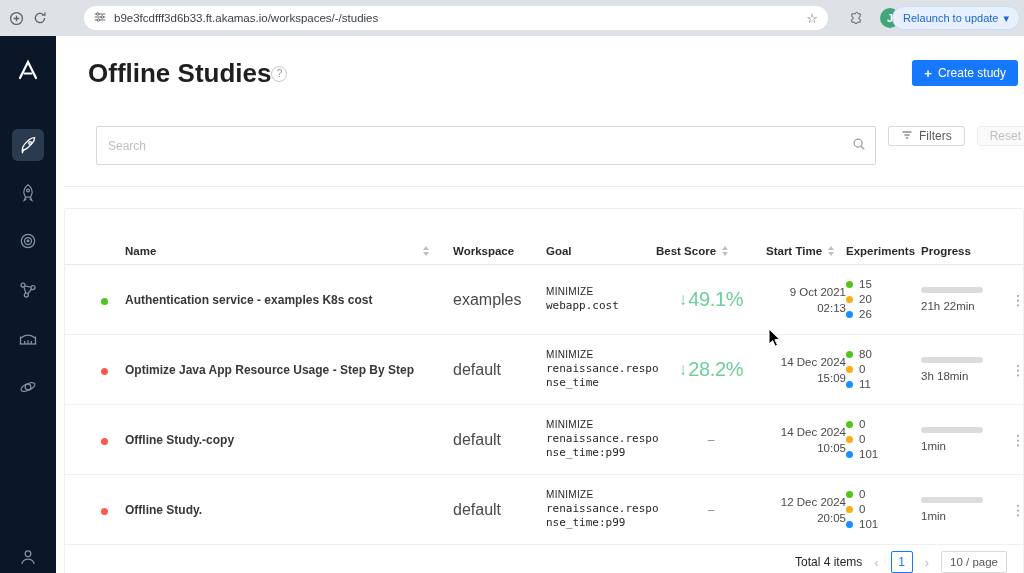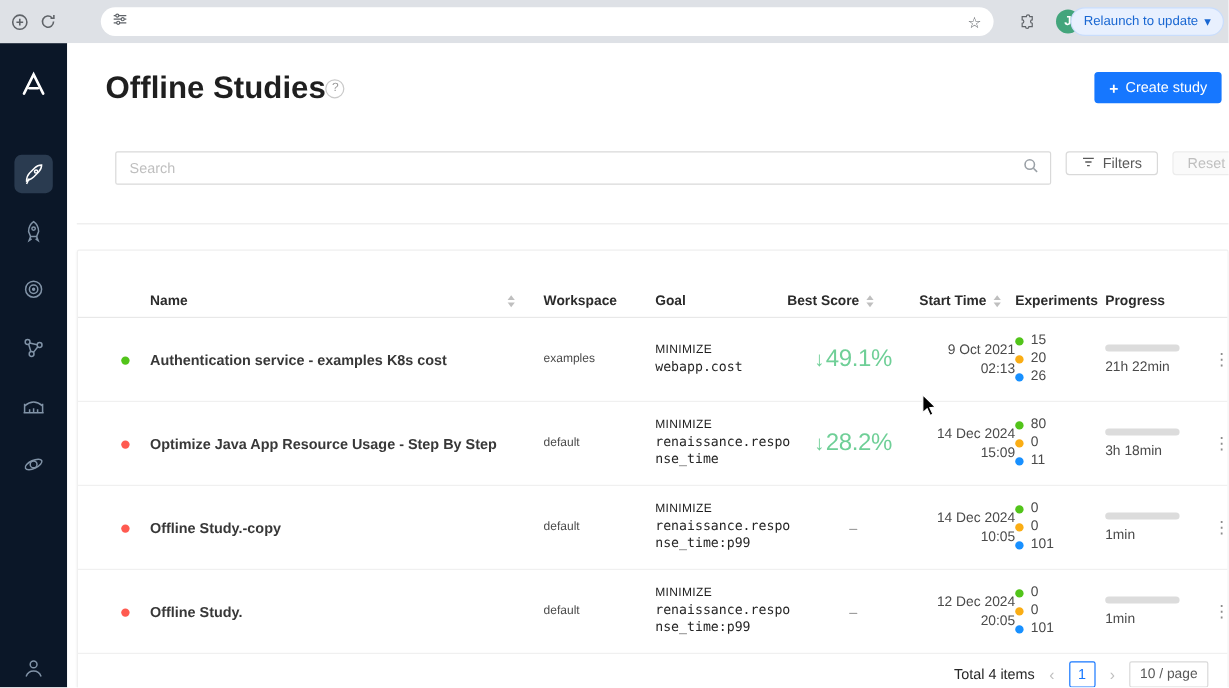--- a/index.html
+++ b/index.html
@@ -31,21 +31,21 @@
   .content{position:absolute;left:56px;top:36px;width:968px;height:537px;background:#fff;}
   .page-title{position:absolute;left:32px;top:22px;font-size:26px;font-weight:700;color:#1f1f1f;display:flex;align-items:center;gap:0;}
   .help{width:16px;height:16px;border:1px solid #c9c9c9;border-radius:50%;color:#9a9a9a;font-size:10px;font-weight:400;
         display:flex;align-items:center;justify-content:center;cursor:pointer;}
   .create-btn{position:absolute;right:6px;top:24px;height:26px;border:none;border-radius:3px;color:#fff;
               font-size:12px;font-weight:500;display:flex;align-items:center;gap:6px;padding:0 12px;cursor:pointer;
               font-family:"Liberation Sans",sans-serif;}
   .create-plus{font-size:13px;font-weight:700;}
 
   .toolbar{position:absolute;left:40px;top:90px;height:28px;display:flex;gap:12px;}
-  .search-box{width:780px;height:28px;border:1px solid #d9d9d9;border-radius:2px;display:flex;align-items:center;padding:0 9px;}
+  .search-box{width:780px;height:39px;border:1px solid #d9d9d9;border-radius:2px;display:flex;align-items:center;padding:0 9px;}
   .search-box input{border:none;outline:none;flex:1;font-size:12px;color:#333;font-family:"Liberation Sans",sans-serif;background:transparent;}
   .search-box input::placeholder{color:#bfbfbf;}
   .btn{height:20px;border:1px solid #d9d9d9;border-radius:3px;background:#fff;color:#595959;font-size:12px;
        display:flex;align-items:center;gap:6px;padding:0 12px;cursor:pointer;font-family:"Liberation Sans",sans-serif;}
   .btn.disabled{color:#bfbfbf;border-color:#ececec;background:#fafafa;cursor:default;}
   .divider{position:absolute;left:8px;top:150px;width:960px;height:1px;background:#ececec;}
 
   
   .table-card{position:absolute;left:8px;top:172px;width:960px;height:406px;border:1px solid #f0f0f0;border-radius:2px;
               box-shadow:0 1px 2px rgba(0,0,0,0.03);overflow:hidden;background:#fff;}
@@ -55,21 +55,21 @@
   .th.c-name .sort{margin-left:auto;margin-right:24px;}
   .th.center{justify-content:flex-start;}
   .sort{display:inline-flex;flex-direction:column;gap:2px;cursor:pointer;}
   .sort i{width:0;height:0;border-left:3.5px solid transparent;border-right:3.5px solid transparent;}
   .sort .up{border-bottom:4px solid #bfbfbf;}
   .sort .dn{border-top:4px solid #bfbfbf;}
 
   .trow{height:70px;border-bottom:1px solid #f0f0f0;}
   .status-dot{width:7px;height:7px;border-radius:50%;display:inline-block;}
   .c-name-cell{font-size:12px;font-weight:600;color:#383838;white-space:nowrap;overflow:hidden;cursor:pointer;}
-  .c-ws{font-size:10px;color:#4a4a4a;}
+  .c-ws{font-size:16px;color:#4a4a4a;}
   .goal-type{font-size:10px;color:#1f1f1f;font-weight:500;letter-spacing:0.3px;}
   .goal-metric{font-family:"DejaVu Sans Mono",monospace;font-size:11px;color:#262626;width:118px;word-break:break-all;line-height:14px;margin-top:2px;}
   .c-score{display:flex;align-items:center;justify-content:center;gap:1px;}
   .score-arrow{font-size:17px;}
   .score-value{font-size:20px;font-weight:500;letter-spacing:-0.3px;}
   .score-dash{font-size:12px;color:#8c8c8c;}
   .c-start{text-align:right;font-size:11.5px;color:#4a4a4a;line-height:16px;}
   .c-exp{display:flex;flex-direction:column;gap:2px;}
   .exp-line{display:flex;align-items:center;gap:6px;font-size:11.5px;color:#4a4a4a;line-height:13px;}
   .exp-dot{width:7px;height:7px;border-radius:50%;display:inline-block;}
@@ -108,20 +108,21 @@
             <g stroke="#5f6368" stroke-width="1.3" fill="#fff">
               <line x1="1" y1="4" x2="15" y2="4"></line>
               <line x1="1" y1="8" x2="15" y2="8"></line>
               <line x1="1" y1="12" x2="15" y2="12"></line>
               <circle cx="5" cy="4" r="1.7"></circle>
               <circle cx="11" cy="8" r="1.7"></circle>
               <circle cx="6" cy="12" r="1.7"></circle>
             </g>
           </svg>
       </span>
+      <span class="url-text">b9e3fcdfff3d6b33.ft.akamas.io/workspaces/-/studies</span>
       <span class="star">☆</span>
     </div>
     <span class="b-ico" style="left:848px">
       <svg viewBox="0 0 20 20" width="14" height="14" fill="none" stroke="#5f6368" stroke-width="1.4">
           <path d="M7 4h2a2 2 0 1 1 4 0h3v4a2 2 0 1 0 0 4v4h-4a2 2 0 1 1-4 0H4v-4a2 2 0 1 0 0-4V4h3z"></path>
         </svg>
     </span>
     <span class="avatar" style="background: rgb(67, 165, 124);">J</span>
     <span class="relaunch">
       <span>Relaunch to update</span>

